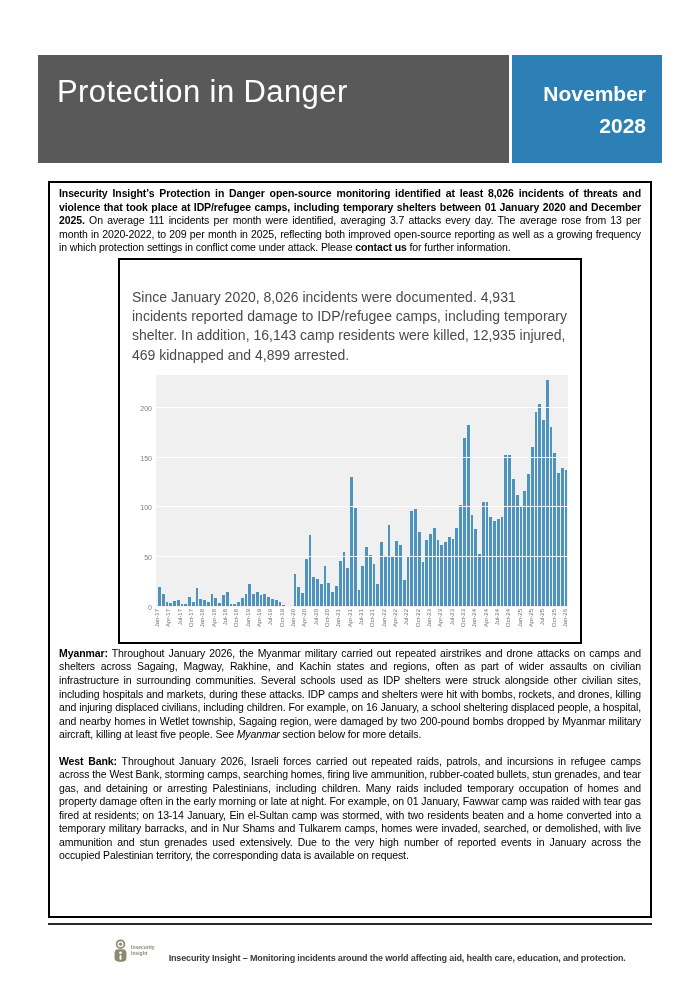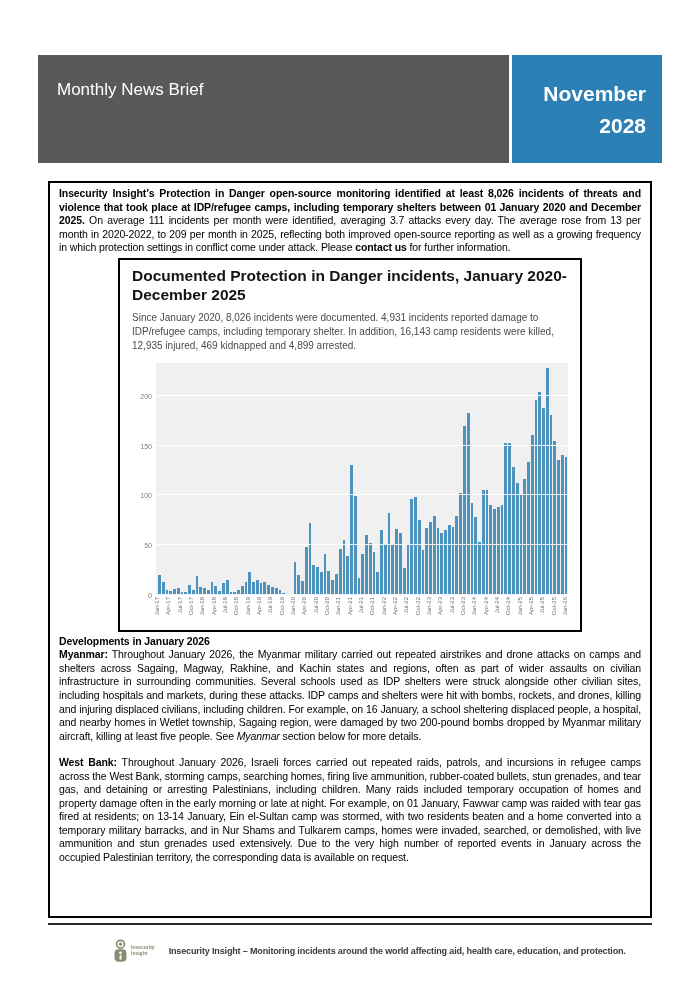--- a/index.html
+++ b/index.html
@@ -17,61 +17,60 @@
   
   .outer-box{position:absolute;left:48px;top:181px;width:604px;height:737px;border:2px solid #000;
     box-sizing:border-box;padding:4px 9px 0 9px;font-size:10.5px;line-height:1.29;
     letter-spacing:-0.1px;text-align:justify;overflow:hidden;}
   .intro b{letter-spacing:-0.1px;}
   .link{font-weight:bold;color:#000;cursor:pointer;}
   
   .chart-box{width:464px;margin:3px auto 3px auto;border:2px solid #000;box-sizing:border-box;
     background:#fff;padding:7px 12px 4px 12px;text-align:left;letter-spacing:0;}
   .chart-title{font-size:15.5px;font-weight:bold;color:#141414;line-height:1.22;}
-  .chart-sub{font-size:10px;color:#4a4a4a;margin-top:7px;line-height:1.38;}
+  .chart-sub{font-size:14px;color:#4a4a4a;margin-top:21px;line-height:1.38;}
   .plot-outer{position:relative;margin-top:10px;padding-left:24px;}
   .plot{position:relative;height:232px;background:#f0f0f0;overflow:visible;}
   .gridline{position:absolute;left:0;right:0;height:1px;background:rgba(255,255,255,.9);}
   .bars{position:absolute;left:2px;right:1px;top:0;bottom:0;display:flex;align-items:flex-end;gap:1px;}
   .bar{flex:1;min-width:1px;}
   .ylab{position:absolute;left:0;width:20px;text-align:right;font-size:7px;color:#7d7d7d;}
   .xlabels{position:relative;height:30px;margin-top:1px;}
   .xlab{position:absolute;top:1px;font-size:6px;color:#6e6e6e;white-space:nowrap;
     writing-mode:vertical-rl;transform:rotate(180deg);}
   .source{font-size:8.5px;color:#555;margin-top:3px;}
   
   .dev-head{font-weight:bold;margin-top:3px;}
   .para{margin:0;}
   .para + .para{margin-top:13px;}
   
   .bottom-rule{position:absolute;left:48px;top:923px;width:604px;border-top:2px solid #2a2a2a;}
-  .footer{position:absolute;left:112px;top:939px;display:flex;align-items:center;gap:6px;}
+  .footer{position:absolute;left:112px;top:939px;display:flex;align-items:flex-end;gap:6px;}
   .logo-wrap{display:flex;align-items:center;gap:2px;}
   .logo-text{font-size:5px;line-height:1.15;color:#8b8b74;font-weight:bold;}
   .footer-text{font-size:9px;font-weight:bold;color:#3a3a3a;letter-spacing:-0.15px;padding-left:8px;}
 </style>
 </head>
 <body>
 
 <div class="header-row">
   <div class="header-main">
-    <div class="header-sub">Monthly News Brief</div>
+    <div class="header-title">Protection in Danger</div>
   </div>
   <div class="header-date">
     <span>November</span><br>
     <span>2028</span>
   </div>
 </div>
 
 <div class="outer-box">
 
   <p class="para intro"><b>Insecurity Insight’s Protection in Danger open-source monitoring identified at least 8,026 incidents of threats and violence that took place at IDP/refugee camps, including temporary shelters between 01 January 2020 and December 2025.</b><span> On average 111 incidents per month were identified, averaging 3.7 attacks every day. The average rose from 13 per month in 2020-2022, to 209 per month in 2025, reflecting both improved open-source reporting as well as a growing frequency in which protection settings in conflict come under attack. Please </span><span class="link">contact us</span><span> for further information.</span></p>
 
   <div class="chart-box">
-    <div class="chart-title">Documented Protection in Danger incidents, January 2020-December 2025</div>
     <div class="chart-sub">Since January 2020, 8,026 incidents were documented. 4,931 incidents reported damage to IDP/refugee camps, including temporary shelter. In addition, 16,143 camp residents were killed, 12,935 injured, 469 kidnapped and 4,899 arrested.</div>
     <div class="plot-outer">
       <div class="plot" style="background: rgb(240, 240, 240);">
         <div class="bars">
             <div class="bar" style="height: 8.58369%; background: rgb(78, 147, 189);"></div>
             <div class="bar" style="height: 5.5794%; background: rgb(78, 147, 189);"></div>
             <div class="bar" style="height: 2.14592%; background: rgb(78, 147, 189);"></div>
             <div class="bar" style="height: 1.71674%; background: rgb(78, 147, 189);"></div>
             <div class="bar" style="height: 2.57511%; background: rgb(78, 147, 189);"></div>
             <div class="bar" style="height: 3.00429%; background: rgb(78, 147, 189);"></div>
@@ -225,21 +224,20 @@
           <span class="xlab" style="left: calc(99.5413% - 4px);">Jan-26</span>
         </div>
     <div class="ylab" style="bottom: 26px;">0</div>
         <div class="ylab" style="bottom: 75.7854px;">50</div>
         <div class="ylab" style="bottom: 125.571px;">100</div>
         <div class="ylab" style="bottom: 175.356px;">150</div>
         <div class="ylab" style="bottom: 225.142px;">200</div>
       </div>
   </div>
 
-  <div class="dev-head">Developments in January 2026</div>
   <p class="para"><b>Myanmar:</b><span> Throughout January 2026, the Myanmar military carried out repeated airstrikes and drone attacks on camps and shelters across Sagaing, Magway, Rakhine, and Kachin states and regions, often as part of wider assaults on civilian infrastructure in surrounding communities. Several schools used as IDP shelters were struck alongside other civilian sites, including hospitals and markets, during these attacks. IDP camps and shelters were hit with bombs, rockets, and drones, killing and injuring displaced civilians, including children. For example, on 16 January, a school sheltering displaced people, a hospital, and nearby homes in Wetlet township, Sagaing region, were damaged by two 200-pound bombs dropped by Myanmar military aircraft, killing at least five people. See </span><i>Myanmar</i><span> section below for more details.</span></p>
   <p class="para"><b>West Bank:</b><span> Throughout January 2026, Israeli forces carried out repeated raids, patrols, and incursions in refugee camps across the West Bank, storming camps, searching homes, firing live ammunition, rubber-coated bullets, stun grenades, and tear gas, and detaining or arresting Palestinians, including children. Many raids included temporary occupation of homes and property damage often in the early morning or late at night. For example, on 01 January, Fawwar camp was raided with tear gas fired at residents; on 13-14 January, Ein el-Sultan camp was stormed, with two residents beaten and a home converted into a temporary military barracks, and in Nur Shams and Tulkarem camps, homes were invaded, searched, or demolished, with live ammunition and stun grenades used extensively. Due to the very high number of reported events in January across the occupied Palestinian territory, the corresponding data is available on request.</span></p>
 
 </div>
 
 <div class="bottom-rule"></div>
 
 <div class="footer">
   <div class="logo-wrap">
     <svg width="17" height="24" viewBox="0 0 20 28">

